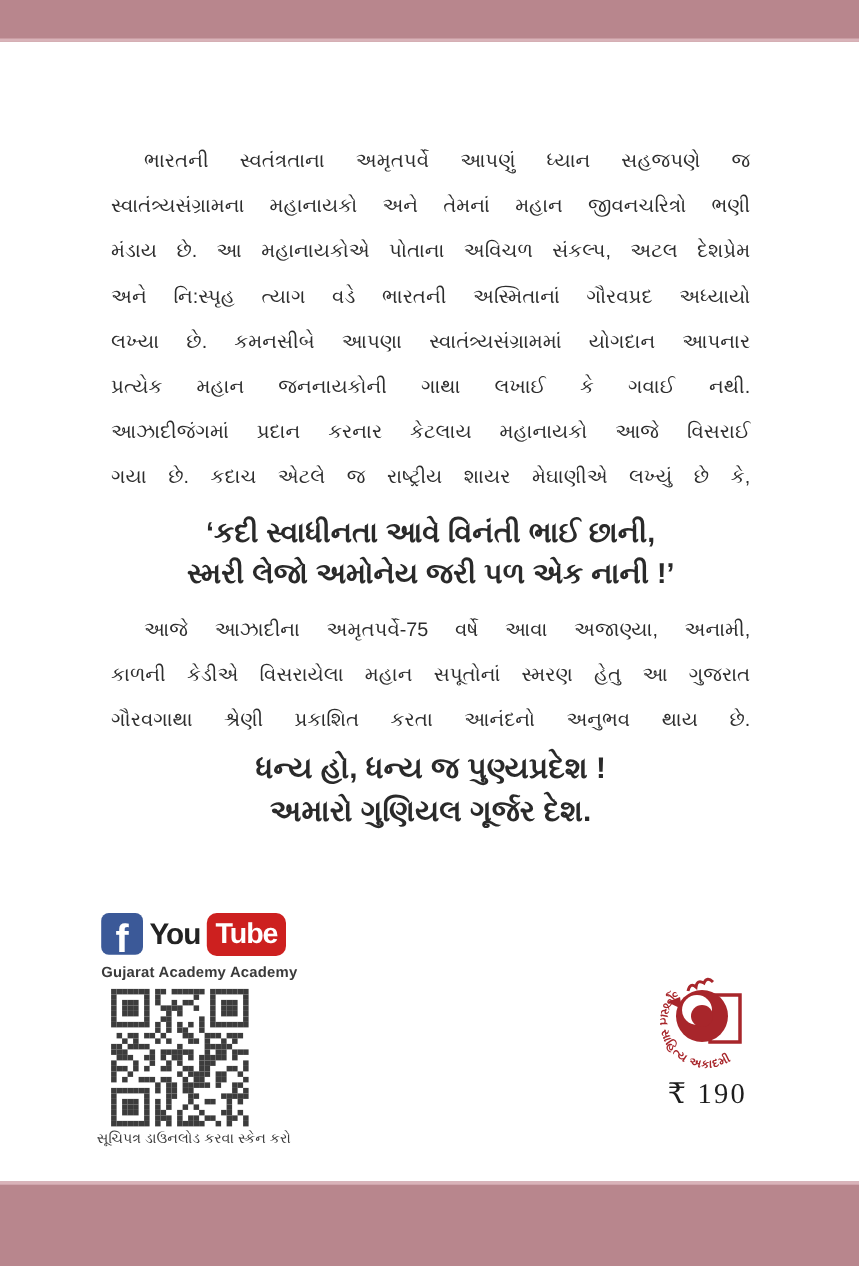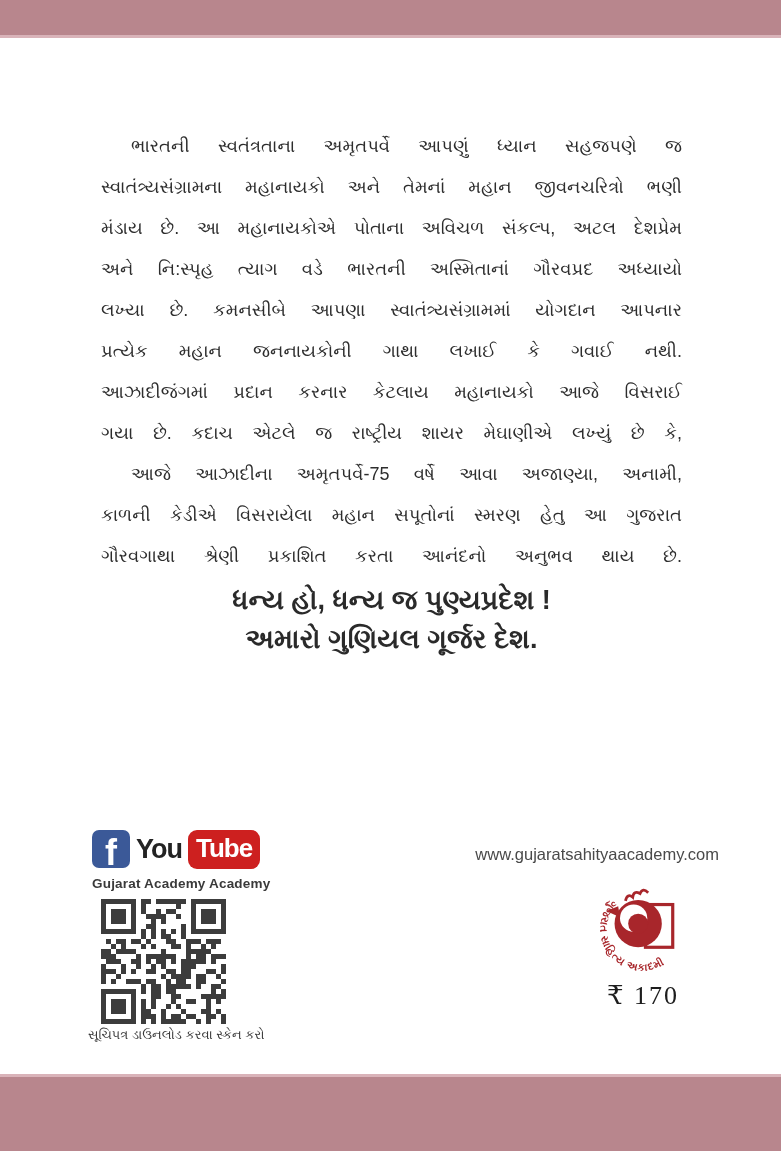--- a/index.html
+++ b/index.html
@@ -63,37 +63,38 @@
 
   <div class="content">
     <p class="para">ભારતની સ્વતંત્રતાના અમૃતપર્વે આપણું ધ્યાન સહજપણે જ
 સ્વાતંત્ર્યસંગ્રામના મહાનાયકો અને તેમનાં મહાન જીવનચરિત્રો ભણી
 મંડાય છે. આ મહાનાયકોએ પોતાના અવિચળ સંકલ્પ, અટલ દેશપ્રેમ
 અને નિ:સ્પૃહ ત્યાગ વડે ભારતની અસ્મિતાનાં ગૌરવપ્રદ અધ્યાયો
 લખ્યા છે. કમનસીબે આપણા સ્વાતંત્ર્યસંગ્રામમાં યોગદાન આપનાર
 પ્રત્યેક મહાન જનનાયકોની ગાથા લખાઈ કે ગવાઈ નથી.
 આઝાદીજંગમાં પ્રદાન કરનાર કેટલાય મહાનાયકો આજે વિસરાઈ
 ગયા છે. કદાચ એટલે જ રાષ્ટ્રીય શાયર મેઘાણીએ લખ્યું છે કે,</p>
+    <p class="quote">‘કદી સ્વાધીનતા આવે વિનંતી ભાઈ છાની,
+સ્મરી લેજો અમોનેય જરી પળ એક નાની !’</p>
     <p class="para">આજે આઝાદીના અમૃતપર્વે-75 વર્ષે આવા અજાણ્યા, અનામી,
 કાળની કેડીએ વિસરાયેલા મહાન સપૂતોનાં સ્મરણ હેતુ આ ગુજરાત
 ગૌરવગાથા શ્રેણી પ્રકાશિત કરતા આનંદનો અનુભવ થાય છે.</p>
     <p class="couplet">ધન્ય હો, ધન્ય જ પુણ્યપ્રદેશ !
 અમારો ગુણિયલ ગૂર્જર દેશ.</p>
   </div>
 
   <div class="social">
     <div class="social-row">
       <div class="fb-icon">f</div>
       <span class="yt-you">You</span>
       <span class="yt-tube">Tube</span>
     </div>
     <div class="social-caption">Gujarat Academy Academy</div>
   </div>
 
-  <div class="website">www.gujaratsahityaacademy.com</div>
 
   <div class="qr-code">
       <b style="left:0px;top:0px"></b>
       <b style="left:5px;top:0px"></b>
       <b style="left:10px;top:0px"></b>
       <b style="left:15px;top:0px"></b>
       <b style="left:20px;top:0px"></b>
       <b style="left:25px;top:0px"></b>
       <b style="left:30px;top:0px"></b>
       <b style="left:40px;top:0px"></b>
@@ -413,17 +414,17 @@
     <circle cx="60" cy="48" r="26" fill="#a8262b"></circle>
     <circle cx="55" cy="42" r="15" fill="#ffffff"></circle>
     <circle cx="60" cy="48" r="11" fill="#a8262b"></circle>
     <path d="M38 29 L25 34 L40 41 Z" fill="#a8262b"></path>
     <circle cx="47" cy="33" r="2.2" fill="#ffffff"></circle>
     <text font-size="11.5" fill="#a8262b" font-weight="700" letter-spacing="1" font-family="&quot;Liberation Sans&quot;,&quot;DejaVu Sans&quot;,sans-serif">
       <textPath href="#arcpath">ગુજરાત સાહિત્ય અકાદમી</textPath>
     </text>
   </svg>
 
-  <div class="price">₹ 170</div>
+  <div class="price">₹ 190</div>
 
   <div class="band band-bottom"></div>
 
 </div>
 
 </body></html>

